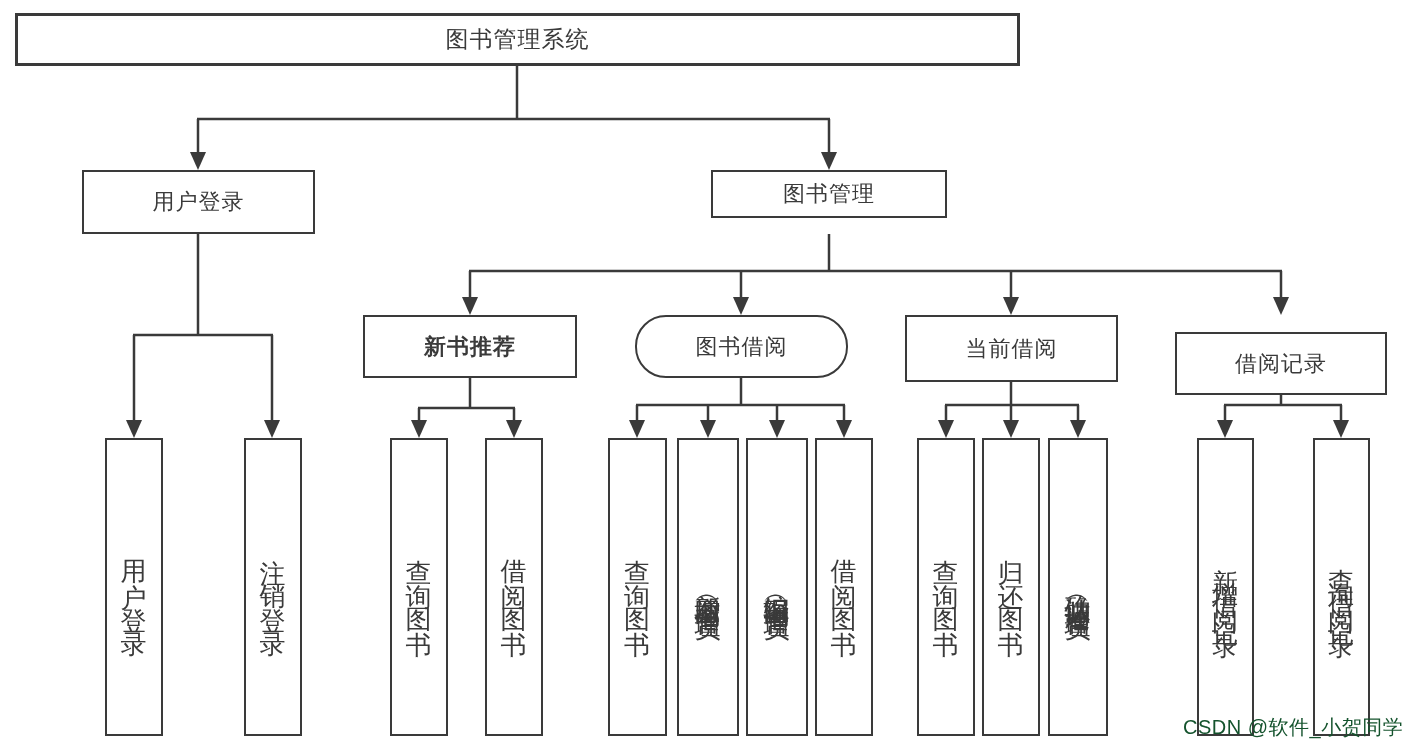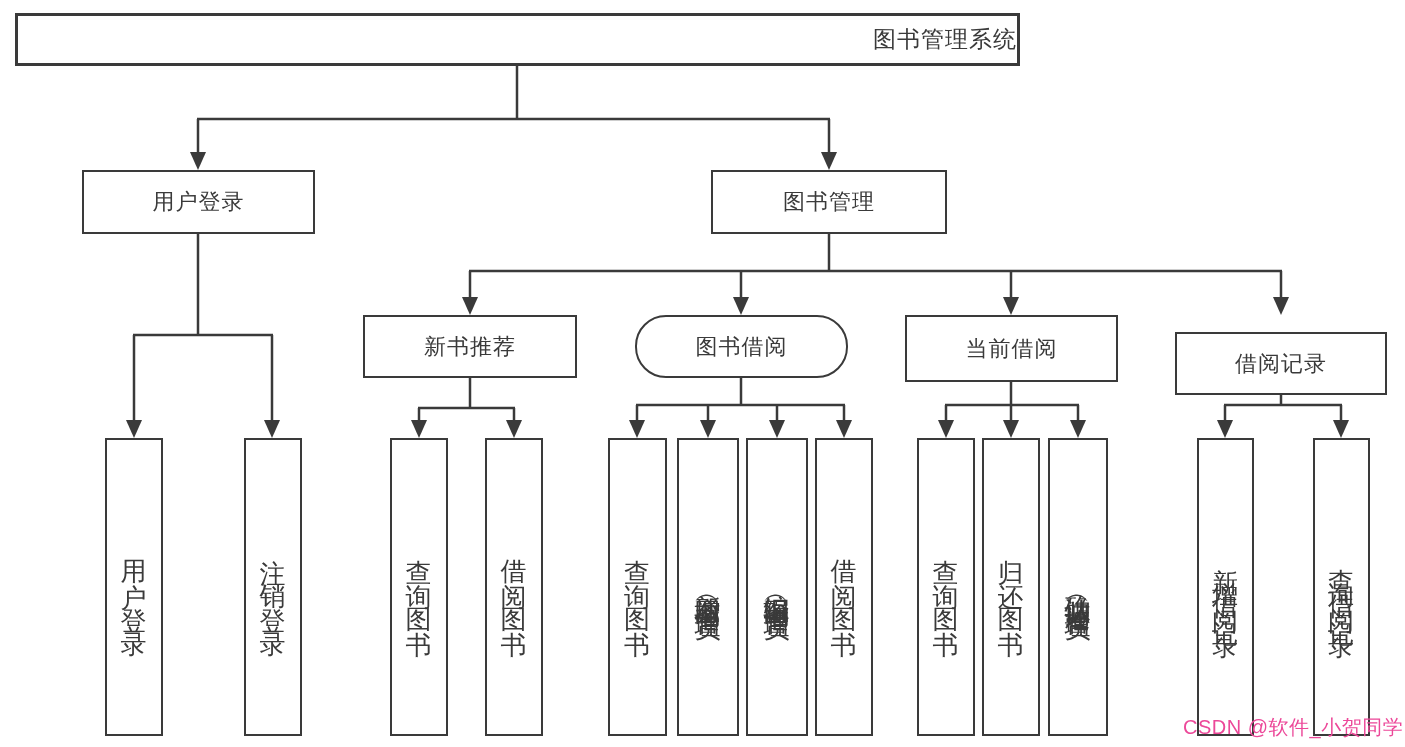--- a/index.html
+++ b/index.html
@@ -7,36 +7,36 @@
     position:relative;width:1405px;height:747px;background:#ffffff;
     font-family:"Liberation Sans","DejaVu Sans",sans-serif;color:#3a3a3a;
     overflow:hidden;
   }
   .connectors{position:absolute;left:0;top:0;z-index:0;}
   .node{
     position:absolute;z-index:1;background:#ffffff;border:2px solid #3a3a3a;
     display:flex;align-items:center;justify-content:center;
     font-size:22px;letter-spacing:1px;box-sizing:border-box;
   }
-  .node.root{border-width:3px;font-size:23px;justify-content:flex-end;}
+  .node.root{border-width:3px;font-size:23px;}
   .leaf{
     position:absolute;z-index:1;background:#ffffff;border:2px solid #3a3a3a;
     display:flex;align-items:center;justify-content:center;
     box-sizing:border-box;
   }
   .vtext{
     writing-mode:vertical-rl;text-orientation:mixed;
     font-size:26px;line-height:1;white-space:nowrap;
   }
   .ls-wide{letter-spacing:24px;}
   .ls-mid{letter-spacing:13px;}
   .ls-tight{letter-spacing:3px;}
   .watermark{
     position:absolute;z-index:2;left:1183px;top:714px;
-    font-size:20px;color:#ec4899;letter-spacing:0.5px;white-space:nowrap;
+    font-size:20px;color:#14532d;letter-spacing:0.5px;white-space:nowrap;
   }
 </style>
 </head>
 <body>
 
 <div class="canvas">
 
   <svg class="connectors" width="1405" height="747" viewBox="0 0 1405 747">
     <g stroke="#3a3a3a" stroke-width="2.5" fill="#3a3a3a">
 
@@ -115,25 +115,25 @@
     </g>
   </svg>
 
   <div class="node root" style="left:15px;top:13px;width:1005px;height:53px;">
     <span>图书管理系统</span>
   </div>
 
   <div class="node" style="left:82px;top:170px;width:233px;height:64px;">
     <span>用户登录</span>
   </div>
-  <div class="node" style="left:711px;top:170px;width:236px;height:64px;">
+  <div class="node" style="left:711px;top:170px;width:236px;height:48px;">
     <span>图书管理</span>
   </div>
 
-  <div class="node" style="left:363px;top:315px;width:214px;height:63px;">
+  <div class="node" style="left:363px;top:315px;width:214px;height:63px;font-weight:bold;">
     <span>新书推荐</span>
   </div>
   <div class="node" style="left:635px;top:315px;width:213px;height:63px;border-radius:31px;">
     <span>图书借阅</span>
   </div>
   <div class="node" style="left:905px;top:315px;width:213px;height:67px;">
     <span>当前借阅</span>
   </div>
   <div class="node" style="left:1175px;top:332px;width:212px;height:63px;">
     <span>借阅记录</span>

